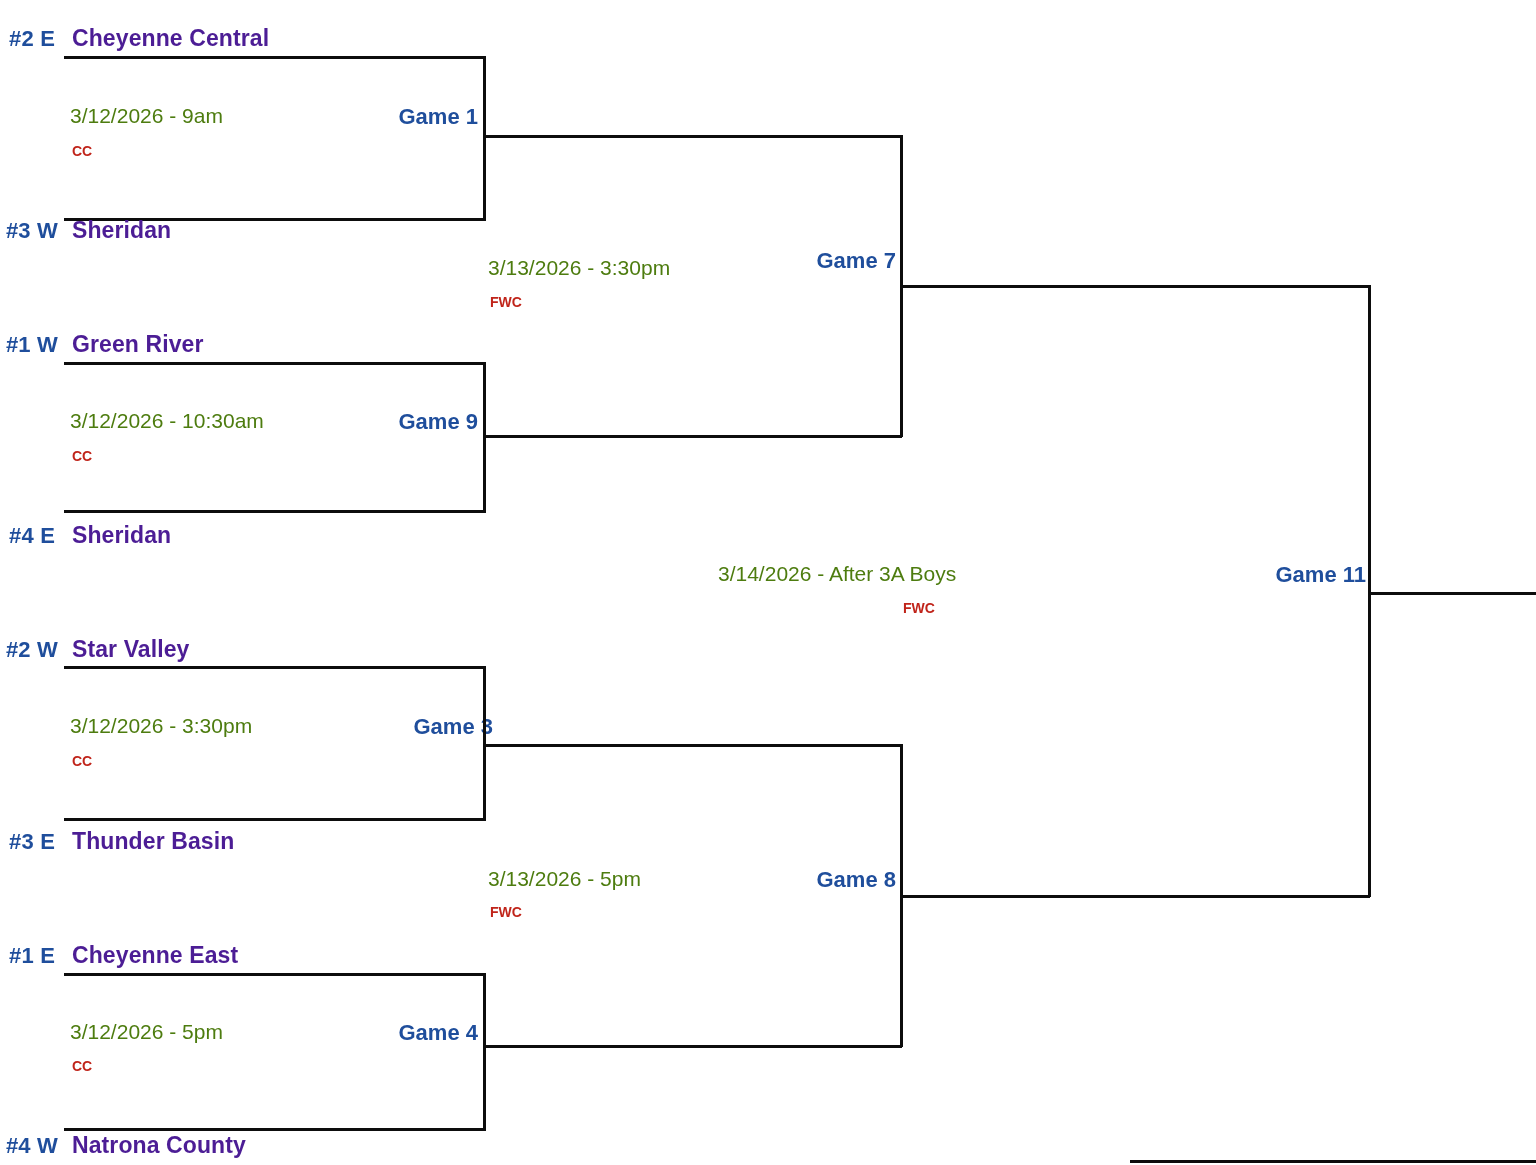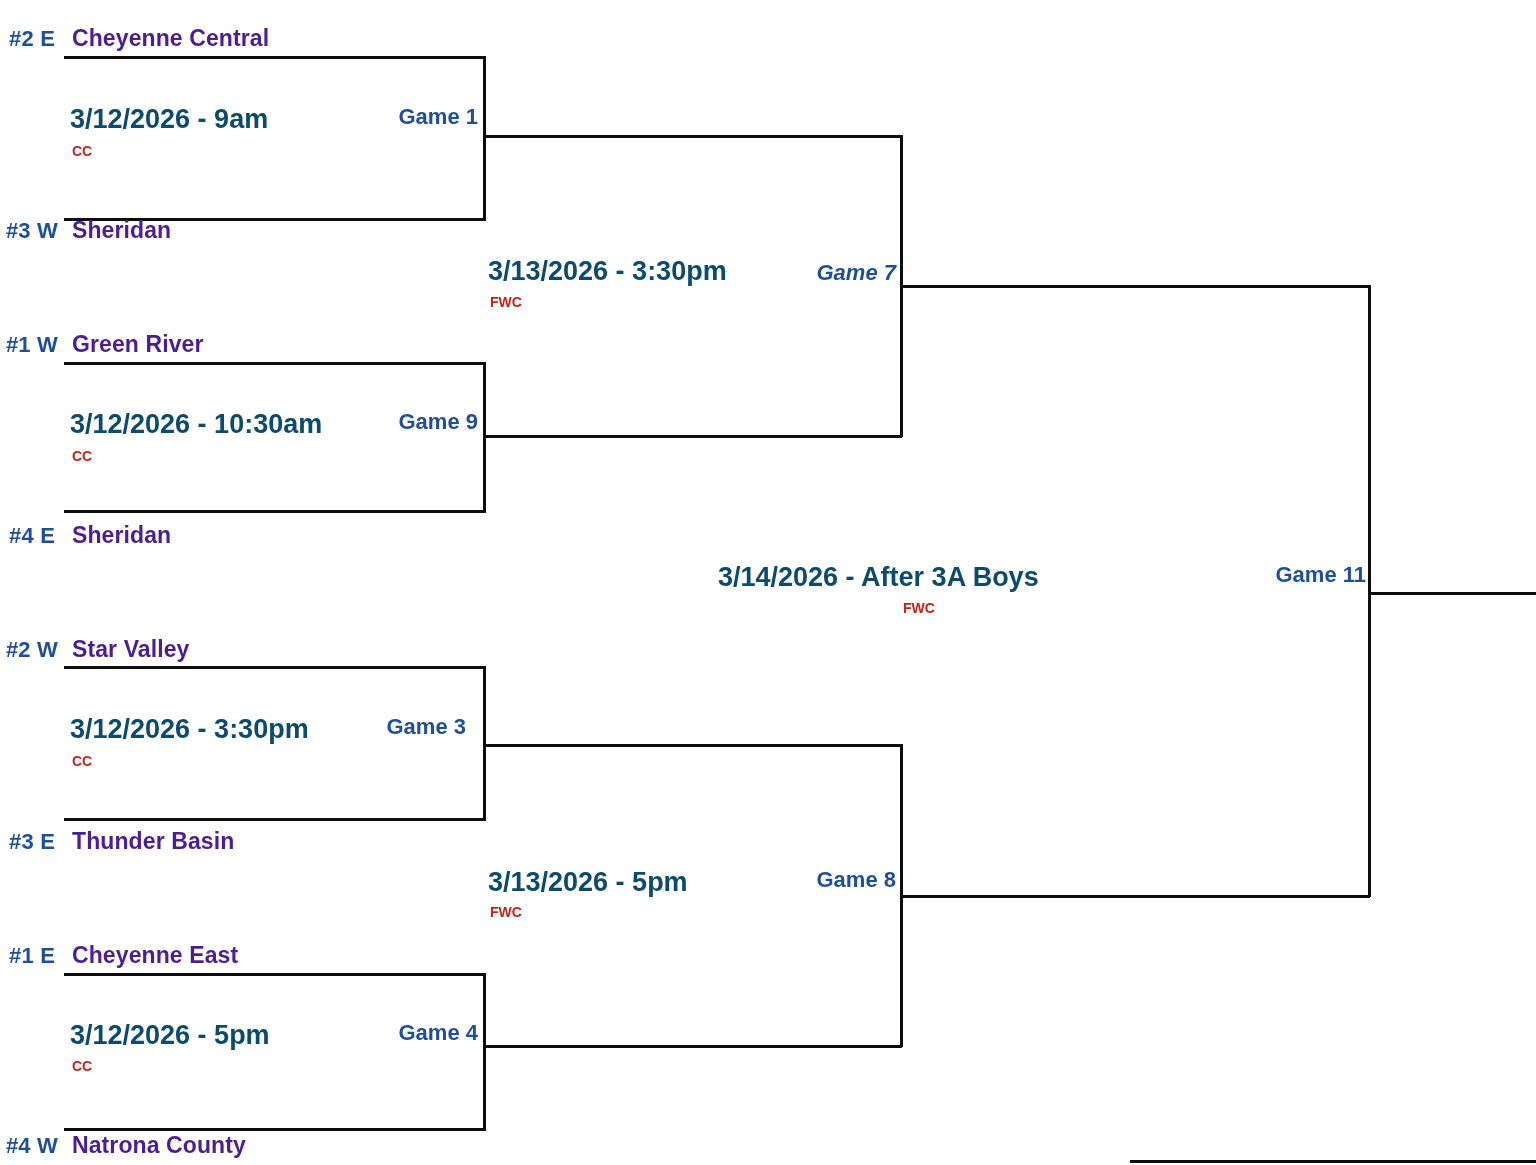--- a/index.html
+++ b/index.html
@@ -40,23 +40,23 @@
   .team {
     position: absolute;
     color: #4c1d95;
     font-weight: bold;
     font-size: 23px;
     letter-spacing: 0.1px;
     white-space: nowrap;
   }
   .datetime {
     position: absolute;
-    color: #0c4a6e;
-    font-weight: bold;
-    font-size: 27px;
+    color: #4d7c0f;
+    font-weight: normal;
+    font-size: 21px;
     white-space: nowrap;
   }
   .venue {
     position: absolute;
     color: #C0241A;
     font-weight: bold;
     font-size: 14px;
     white-space: nowrap;
   }
   .gamelabel {
@@ -98,32 +98,32 @@
   <div class="hline" style="left:64px; top:510px; width:420px;"></div>
   <div class="vline" style="left:483px; top:362px; height:151px;"></div>
 
   <div class="seed" style="left:4px; top:523px; width:56px;">#4 E</div>
   <div class="team" style="left:72px; top:522px;">Sheridan</div>
 
   <div class="hline" style="left:483px; top:135px; width:419px;"></div>
 
   <div class="datetime" style="left:488px; top:256px;">3/13/2026 - 3:30pm</div>
   <div class="venue" style="left:490px; top:294px;">FWC</div>
-  <div class="gamelabel" style="left:700px; top:260px; width:196px;font-style:italic;">Game 7</div>
+  <div class="gamelabel" style="left:700px; top:248px; width:196px;">Game 7</div>
 
   <div class="hline" style="left:483px; top:435px; width:419px;"></div>
   <div class="vline" style="left:900px; top:135px; height:302px;"></div>
 
   <div class="seed" style="left:4px; top:637px; width:56px;">#2 W</div>
   <div class="team" style="left:72px; top:636px;">Star Valley</div>
   <div class="hline" style="left:64px; top:666px; width:420px;"></div>
 
   <div class="datetime" style="left:70px; top:714px;">3/12/2026 - 3:30pm</div>
   <div class="venue" style="left:72px; top:753px;">CC</div>
-  <div class="gamelabel" style="left:288px; top:714px; width:178px;text-align:right;">Game 3</div>
+  <div class="gamelabel" style="left:315px; top:714px; width:178px;text-align:right;">Game 3</div>
 
   <div class="hline" style="left:64px; top:818px; width:420px;"></div>
   <div class="vline" style="left:483px; top:666px; height:155px;"></div>
 
   <div class="seed" style="left:4px; top:829px; width:56px;">#3 E</div>
   <div class="team" style="left:72px; top:828px;">Thunder Basin</div>
 
   <div class="seed" style="left:4px; top:943px; width:56px;">#1 E</div>
   <div class="team" style="left:72px; top:942px;">Cheyenne East</div>
   <div class="hline" style="left:64px; top:973px; width:420px;"></div>

